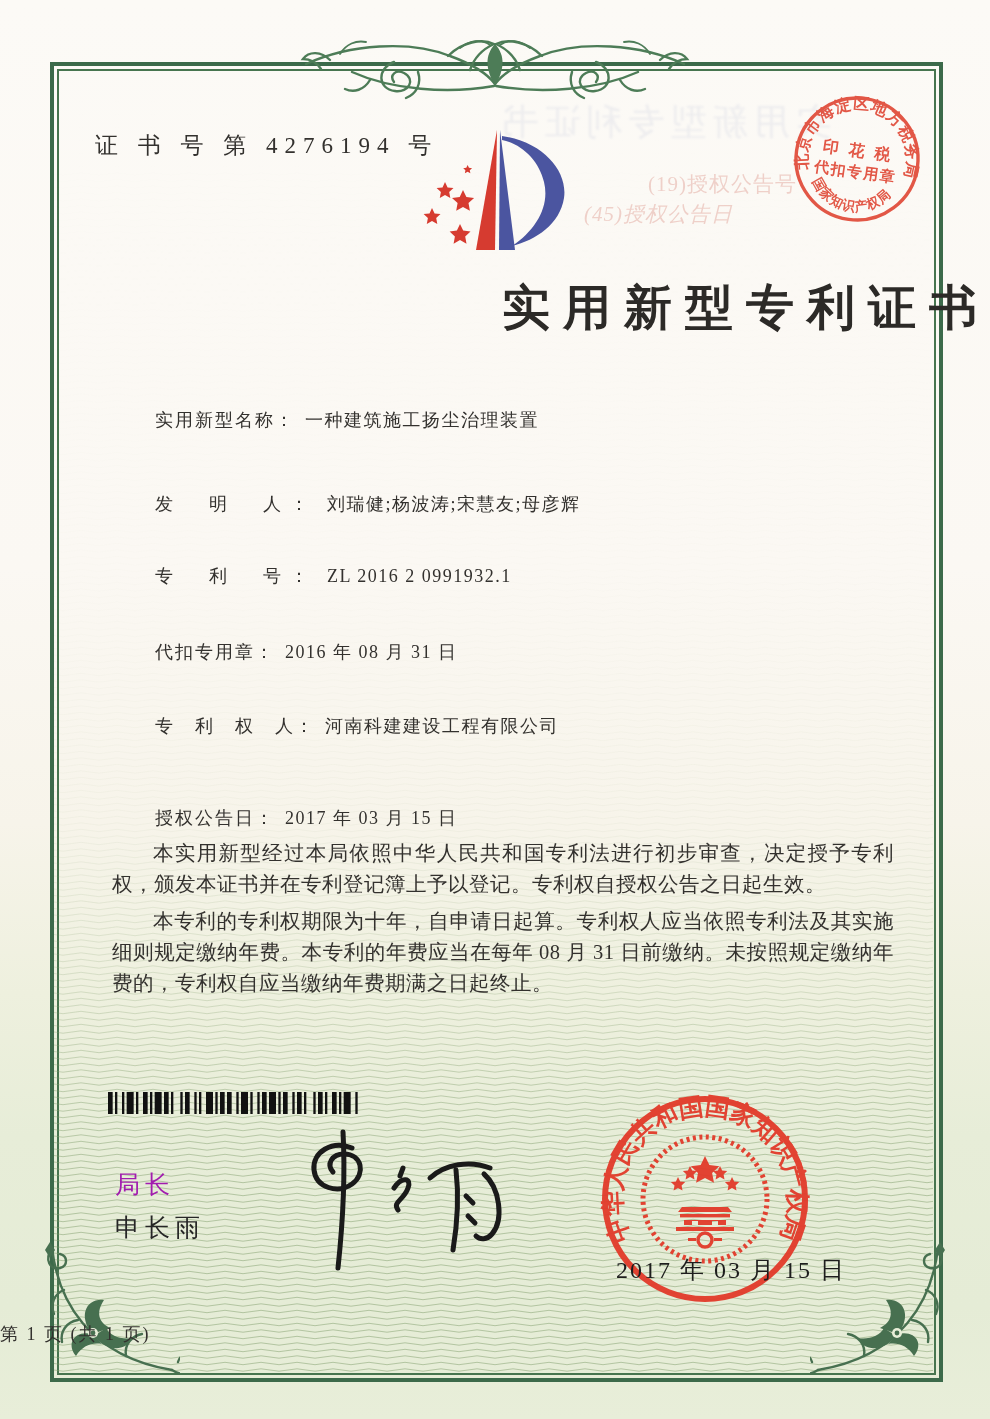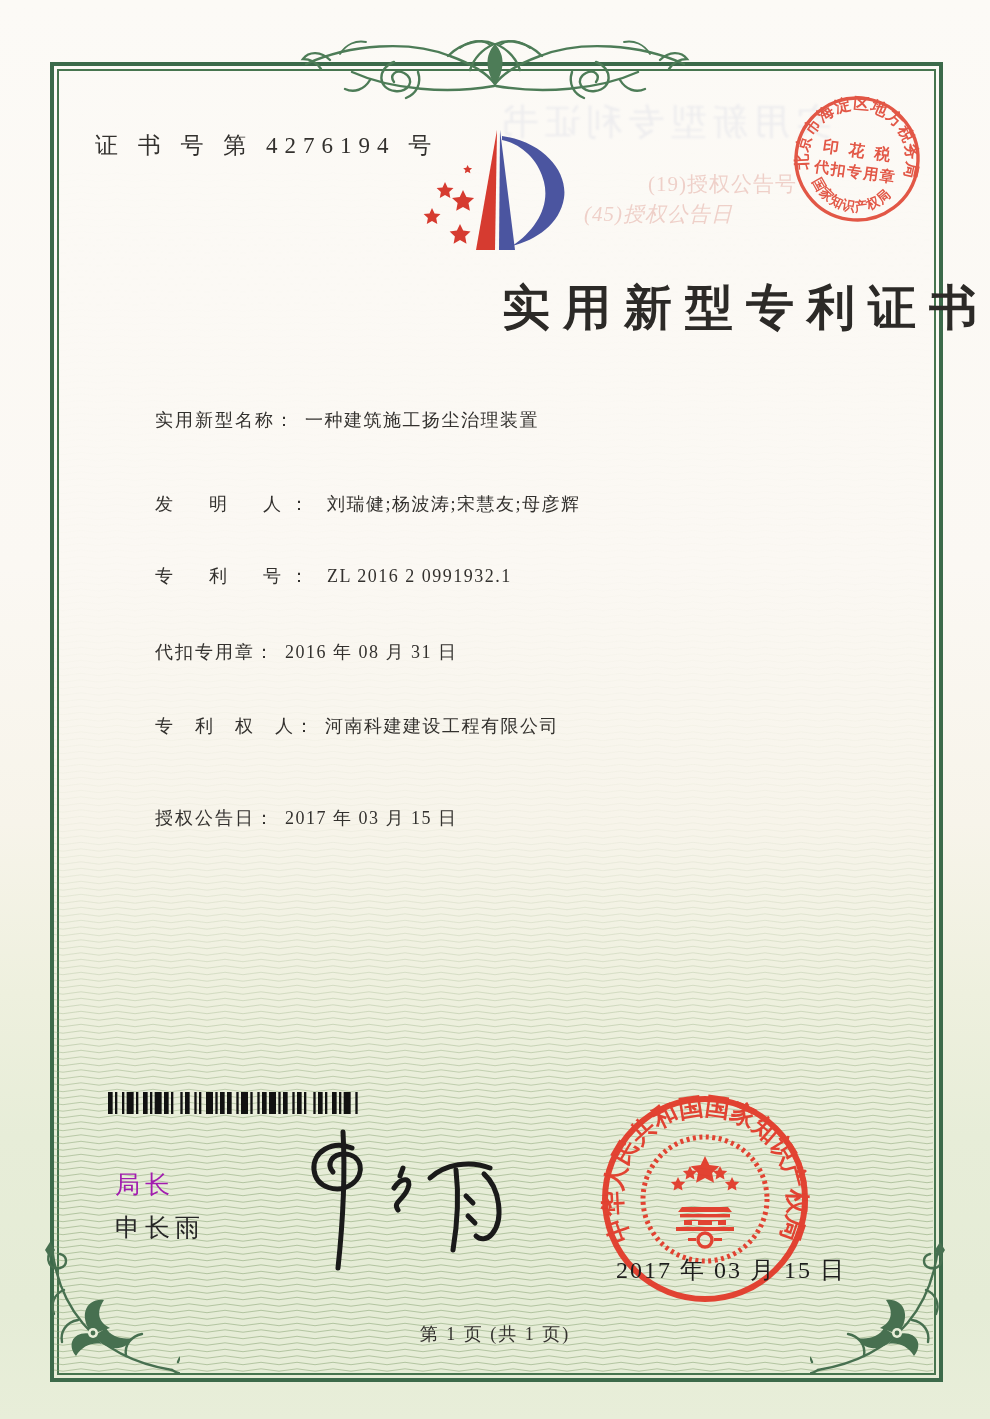--- a/index.html
+++ b/index.html
@@ -22,21 +22,21 @@
   .title{left:0;right:0;top:276px;text-align:right;font-size:48px;font-weight:700;color:#2c2a27;letter-spacing:13px;}
   .field-row{left:113px;width:780px;font-size:18px;color:#33312e;white-space:nowrap;margin-left:42px;}
   .field-label{letter-spacing:2px;}
   .field-label.spread{letter-spacing:9px;}
   .field-value{margin-left:10px;letter-spacing:1.5px;}
   .body-text{left:112px;top:836px;width:782px;font-size:20.5px;line-height:31px;color:#33312e;text-align:justify;}
   .body-text p{margin:2px 0 6px 0;text-indent:2em;letter-spacing:0.5px;}
   .officer-title{left:115px;top:1168px;font-size:25px;letter-spacing:5px;color:#a21caf;font-family:"Liberation Sans","DejaVu Sans",sans-serif;}
   .officer-name{left:115px;top:1211px;font-size:25px;letter-spacing:5px;color:#262626;font-family:Liberation Serif, serif;}
   .seal-date{left:616px;top:1254px;font-size:24px;color:#1d1d1d;letter-spacing:2px;z-index:6;}
-  .page-footer{left:0;right:0;top:1322px;text-align:center;font-size:18px;color:#33312e;letter-spacing:2px;}
+  .page-footer{left:0;right:0;top:1322px;text-align:left;font-size:18px;color:#33312e;letter-spacing:2px;}
   
   .ghost-title{left:496px;top:98px;font-size:36px;letter-spacing:6px;color:#98a2c6;opacity:.14;transform:scaleX(-1);filter:blur(1px);white-space:nowrap;}
   .ghost-line{font-size:21px;color:#dc9489;opacity:.40;filter:blur(0.6px);white-space:nowrap;letter-spacing:1px;}
   .ghost-1{left:648px;top:170px;}
   .ghost-2{left:584px;top:200px;font-style:italic;}
   
   .flourish{left:300px;top:28px;width:390px;height:96px;}
   .corner-bl{left:30px;top:1238px;width:150px;height:150px;}
   .corner-br{left:810px;top:1238px;width:150px;height:150px;transform:scaleX(-1);}
   .logo{left:418px;top:124px;width:160px;height:132px;}
@@ -164,20 +164,22 @@
   <span class="field-label">代扣专用章：</span><span class="field-value">2016 年 08 月 31 日</span>
 </div>
 <div class="abs field-row" style="top:714px">
   <span class="field-label">专　利　权　人：</span><span class="field-value">河南科建建设工程有限公司</span>
 </div>
 <div class="abs field-row" style="top:806px">
   <span class="field-label">授权公告日：</span><span class="field-value">2017 年 03 月 15 日</span>
 </div>
 
 <div class="abs body-text">
+  <p>本实用新型经过本局依照中华人民共和国专利法进行初步审查，决定授予专利权，颁发本证书并在专利登记簿上予以登记。专利权自授权公告之日起生效。</p>
+  <p>本专利的专利权期限为十年，自申请日起算。专利权人应当依照专利法及其实施细则规定缴纳年费。本专利的年费应当在每年 08 月 31 日前缴纳。未按照规定缴纳年费的，专利权自应当缴纳年费期满之日起终止。</p>
 </div>
 
 <svg class="abs barcode" xmlns="http://www.w3.org/2000/svg" preserveAspectRatio="none" viewBox="0 0 108 22">
     <rect x="0" y="0" width="2" height="22" fill="#111"></rect>
     <rect x="3" y="0" width="1" height="22" fill="#111"></rect>
     <rect x="6" y="0" width="1" height="22" fill="#111"></rect>
     <rect x="8" y="0" width="3" height="22" fill="#111"></rect>
     <rect x="12" y="0" width="1" height="22" fill="#111"></rect>
     <rect x="15" y="0" width="2" height="22" fill="#111"></rect>
     <rect x="18" y="0" width="1" height="22" fill="#111"></rect>

